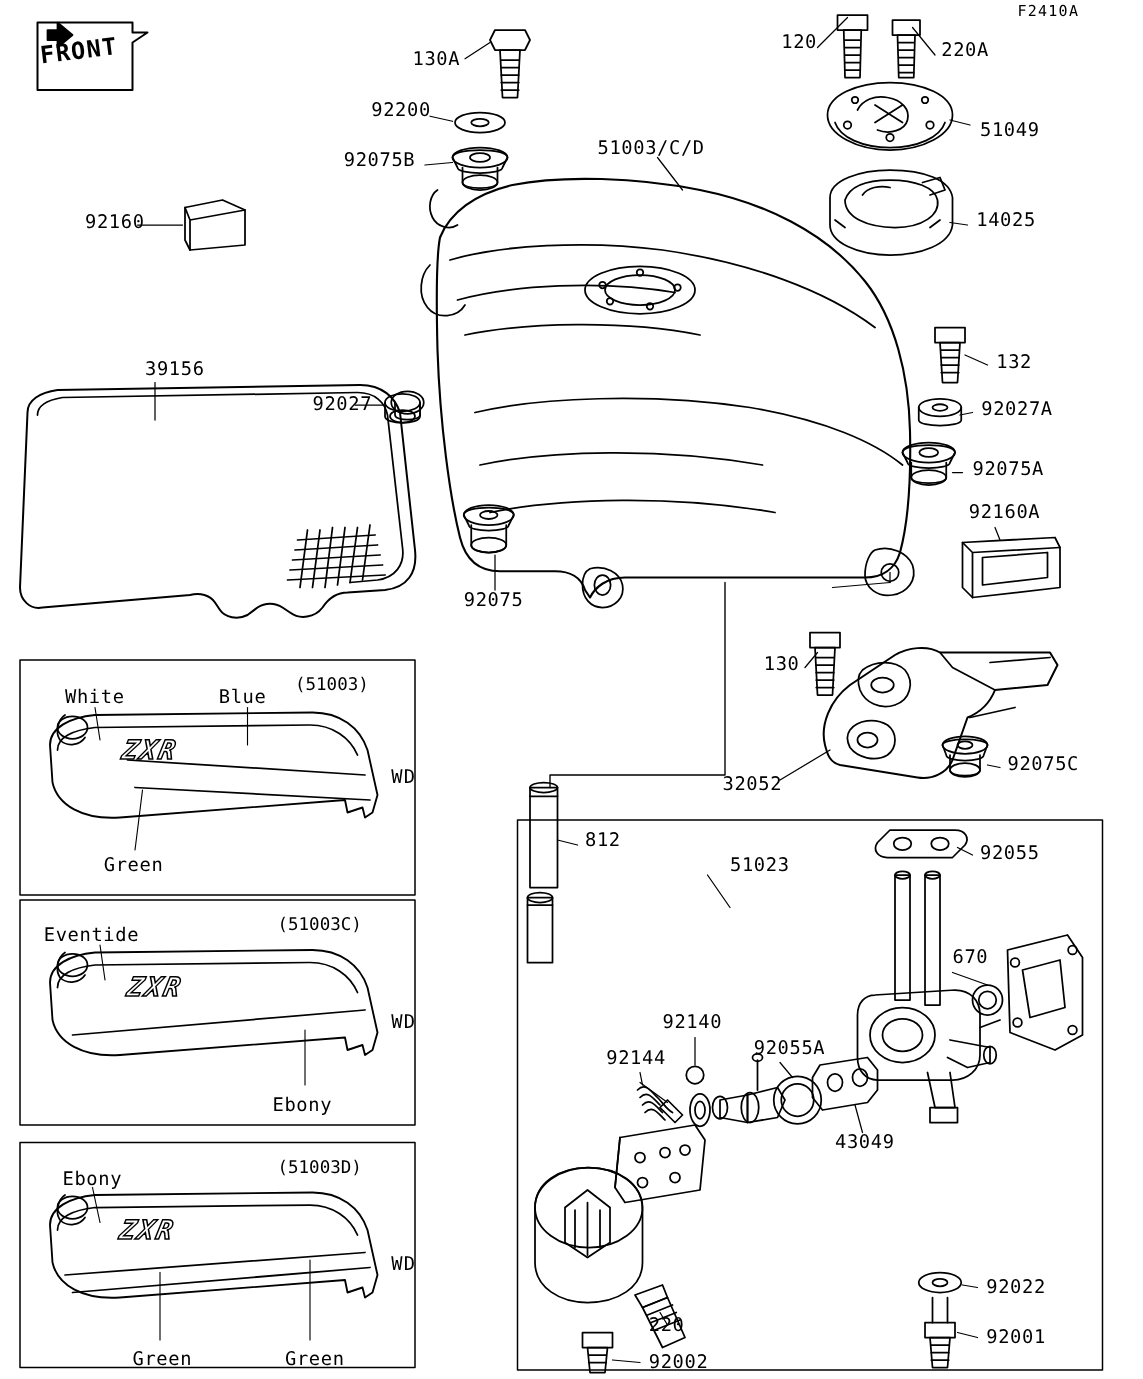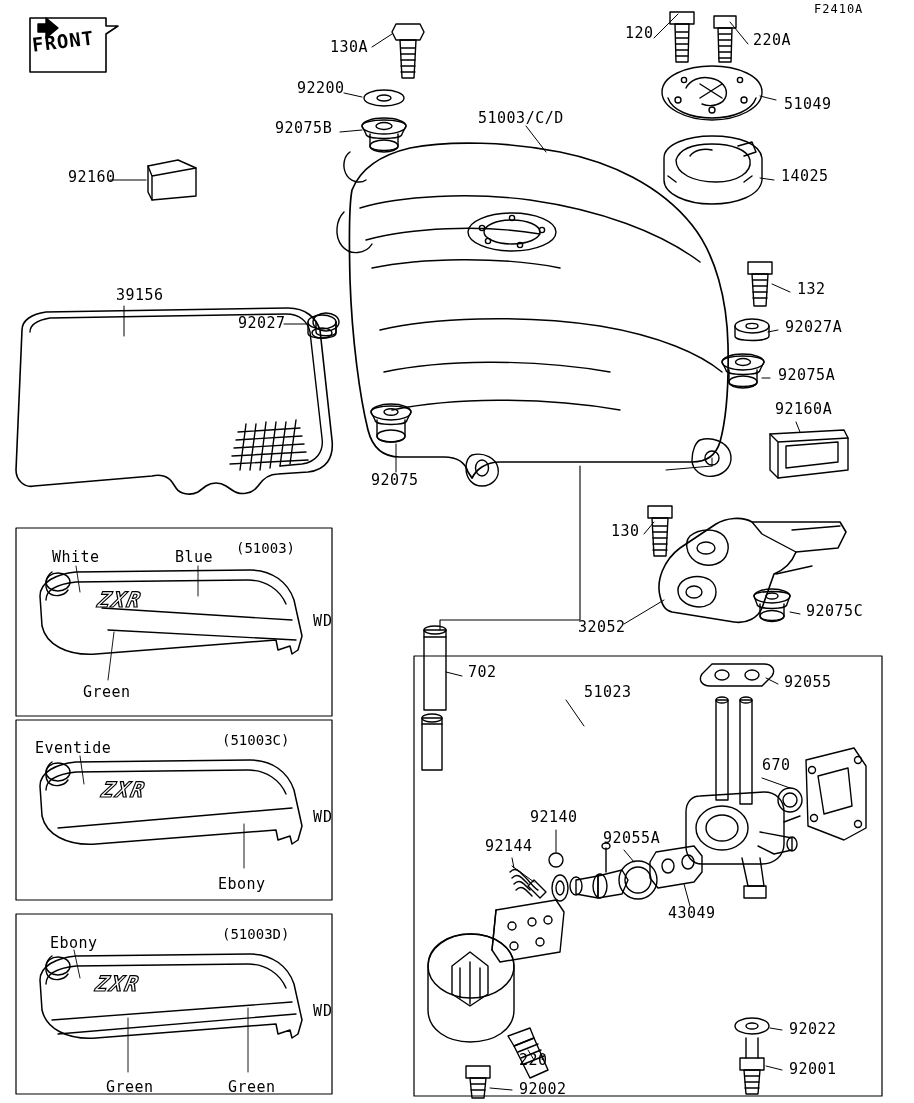--- a/index.html
+++ b/index.html
@@ -346,26 +346,26 @@
   <div class="lbl" style="left:478px;top:109px;">51003/C/D</div>
   <div class="lbl" style="left:625px;top:24px;">120</div>
   <div class="lbl" style="left:753px;top:31px;">220A</div>
   <div class="lbl" style="left:784px;top:95px;">51049</div>
   <div class="lbl" style="left:781px;top:167px;">14025</div>
   <div class="lbl" style="left:797px;top:280px;text-align:right;">132</div>
   <div class="lbl" style="left:785px;top:318px;">92027A</div>
   <div class="lbl" style="left:778px;top:366px;">92075A</div>
   <div class="lbl" style="left:775px;top:400px;">92160A</div>
   <div class="lbl" style="left:116px;top:286px;">39156</div>
-  <div class="lbl" style="left:238px;top:314px;">92027</div>
+  <div class="lbl" style="left:250px;top:314px;">92027</div>
   <div class="lbl" style="left:371px;top:471px;">92075</div>
   <div class="lbl" style="left:611px;top:522px;">130</div>
   <div class="lbl" style="left:578px;top:618px;">32052</div>
   <div class="lbl" style="left:806px;top:602px;">92075C</div>
-  <div class="lbl" style="left:468px;top:663px;">702</div>
+  <div class="lbl" style="left:468px;top:663px;">812</div>
   <div class="lbl" style="left:540px;top:683px;margin-left:44px;">51023</div>
   <div class="lbl" style="left:784px;top:673px;">92055</div>
   <div class="lbl" style="left:762px;top:756px;">670</div>
   <div class="lbl" style="left:530px;top:808px;">92140</div>
   <div class="lbl" style="left:603px;top:829px;">92055A</div>
   <div class="lbl" style="left:485px;top:837px;">92144</div>
   <div class="lbl" style="left:668px;top:904px;">43049</div>
   <div class="lbl" style="left:789px;top:1020px;">92022</div>
   <div class="lbl" style="left:519px;top:1051px;">220</div>
   <div class="lbl" style="left:789px;top:1060px;">92001</div>

